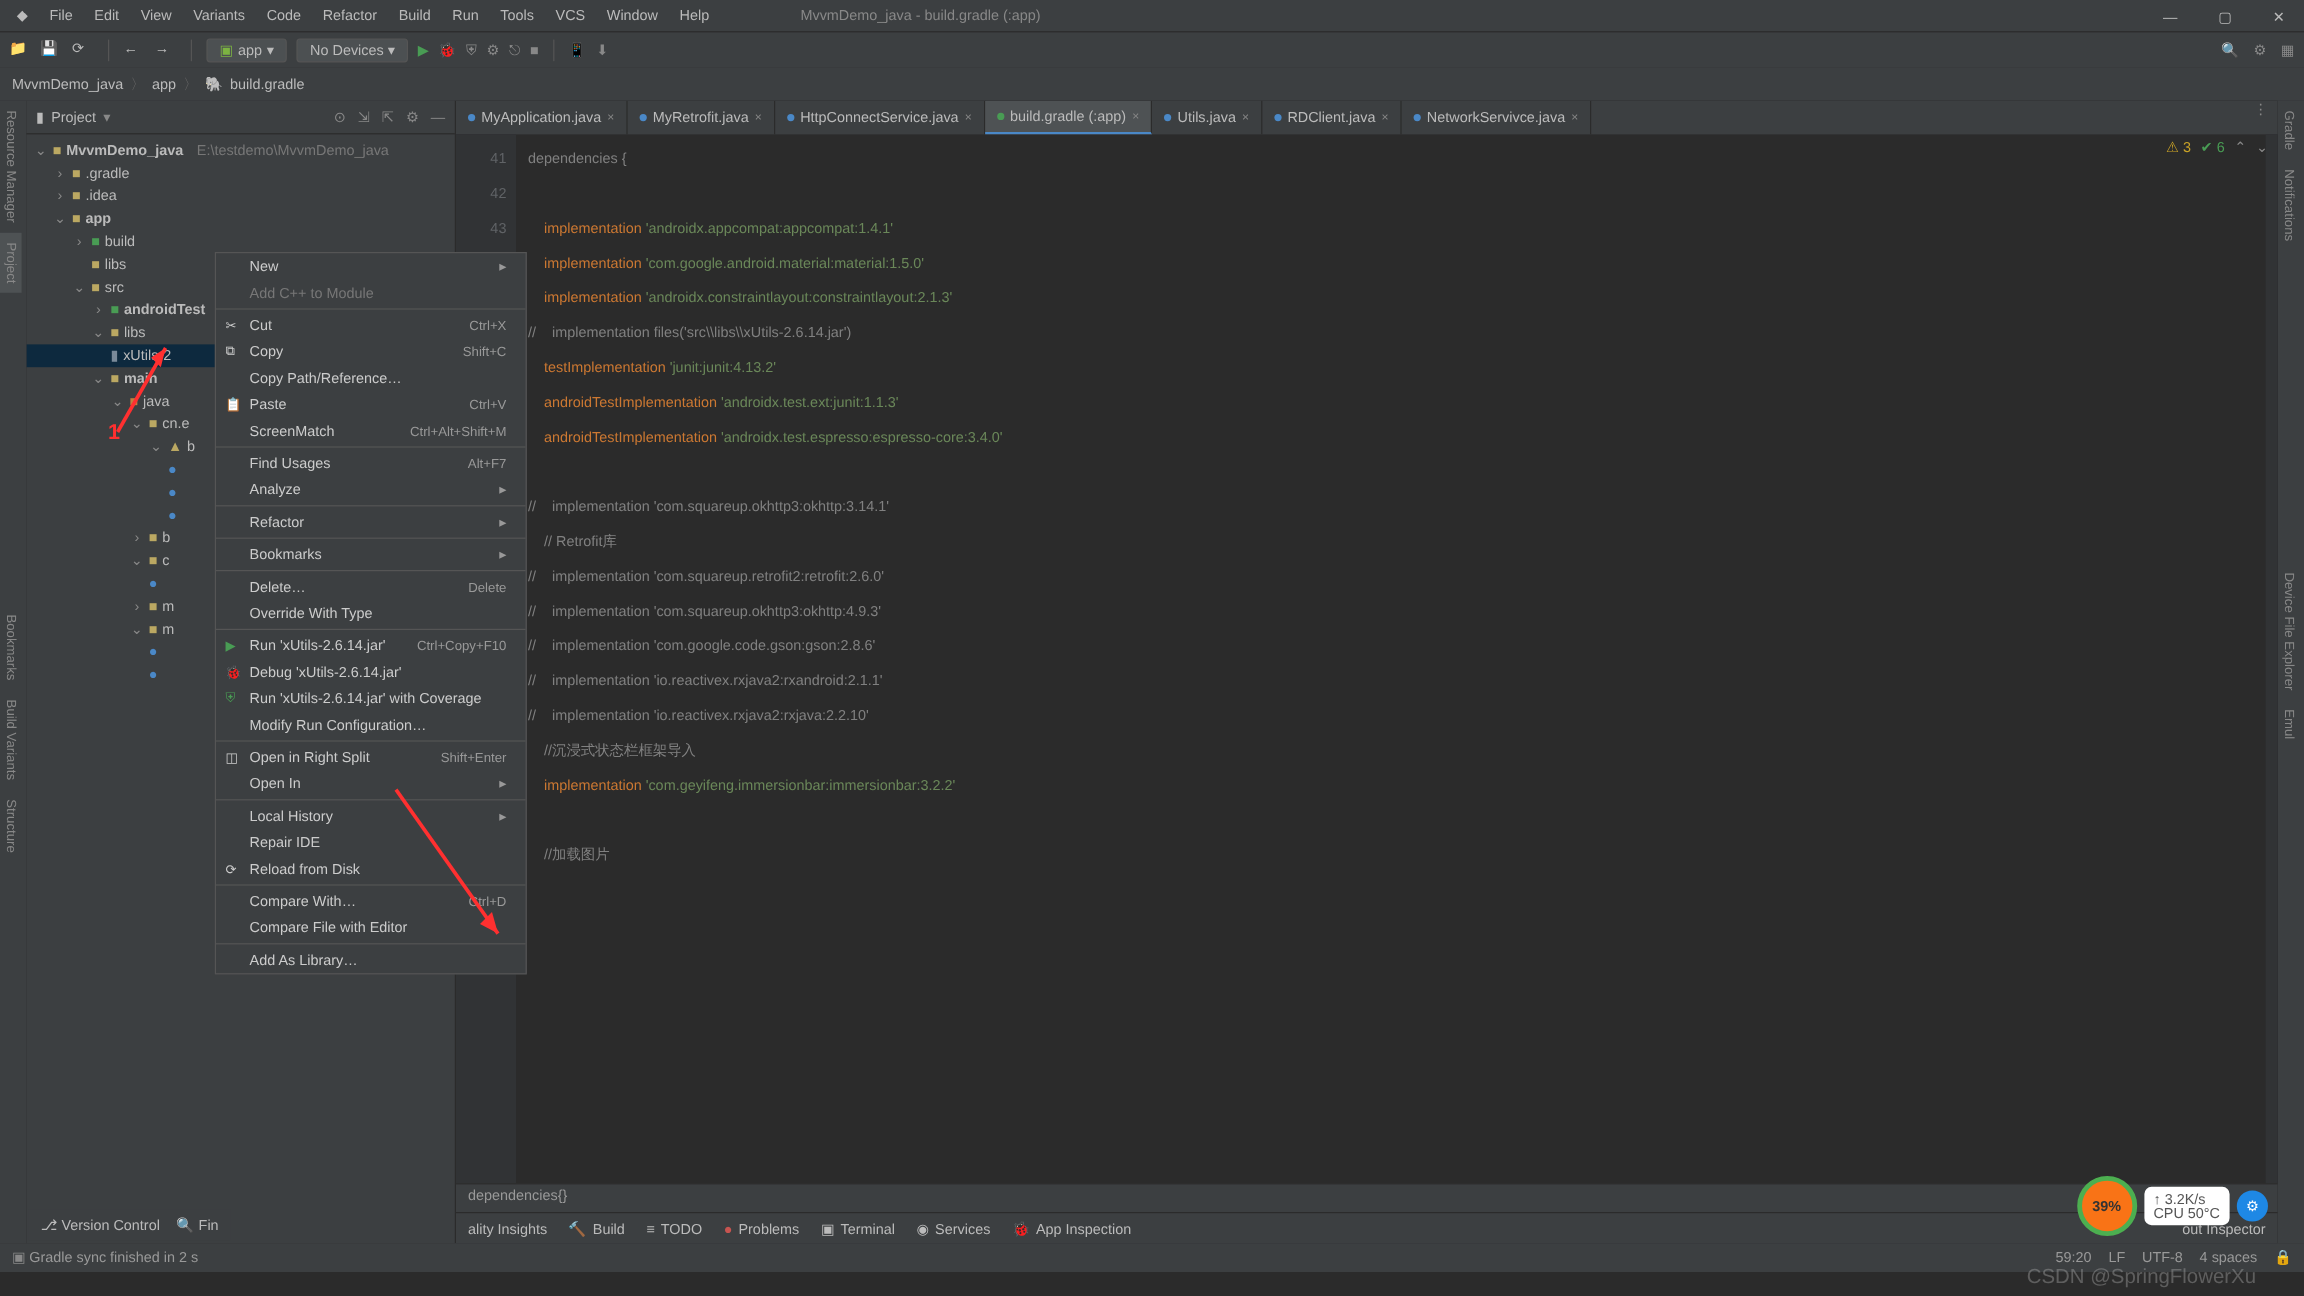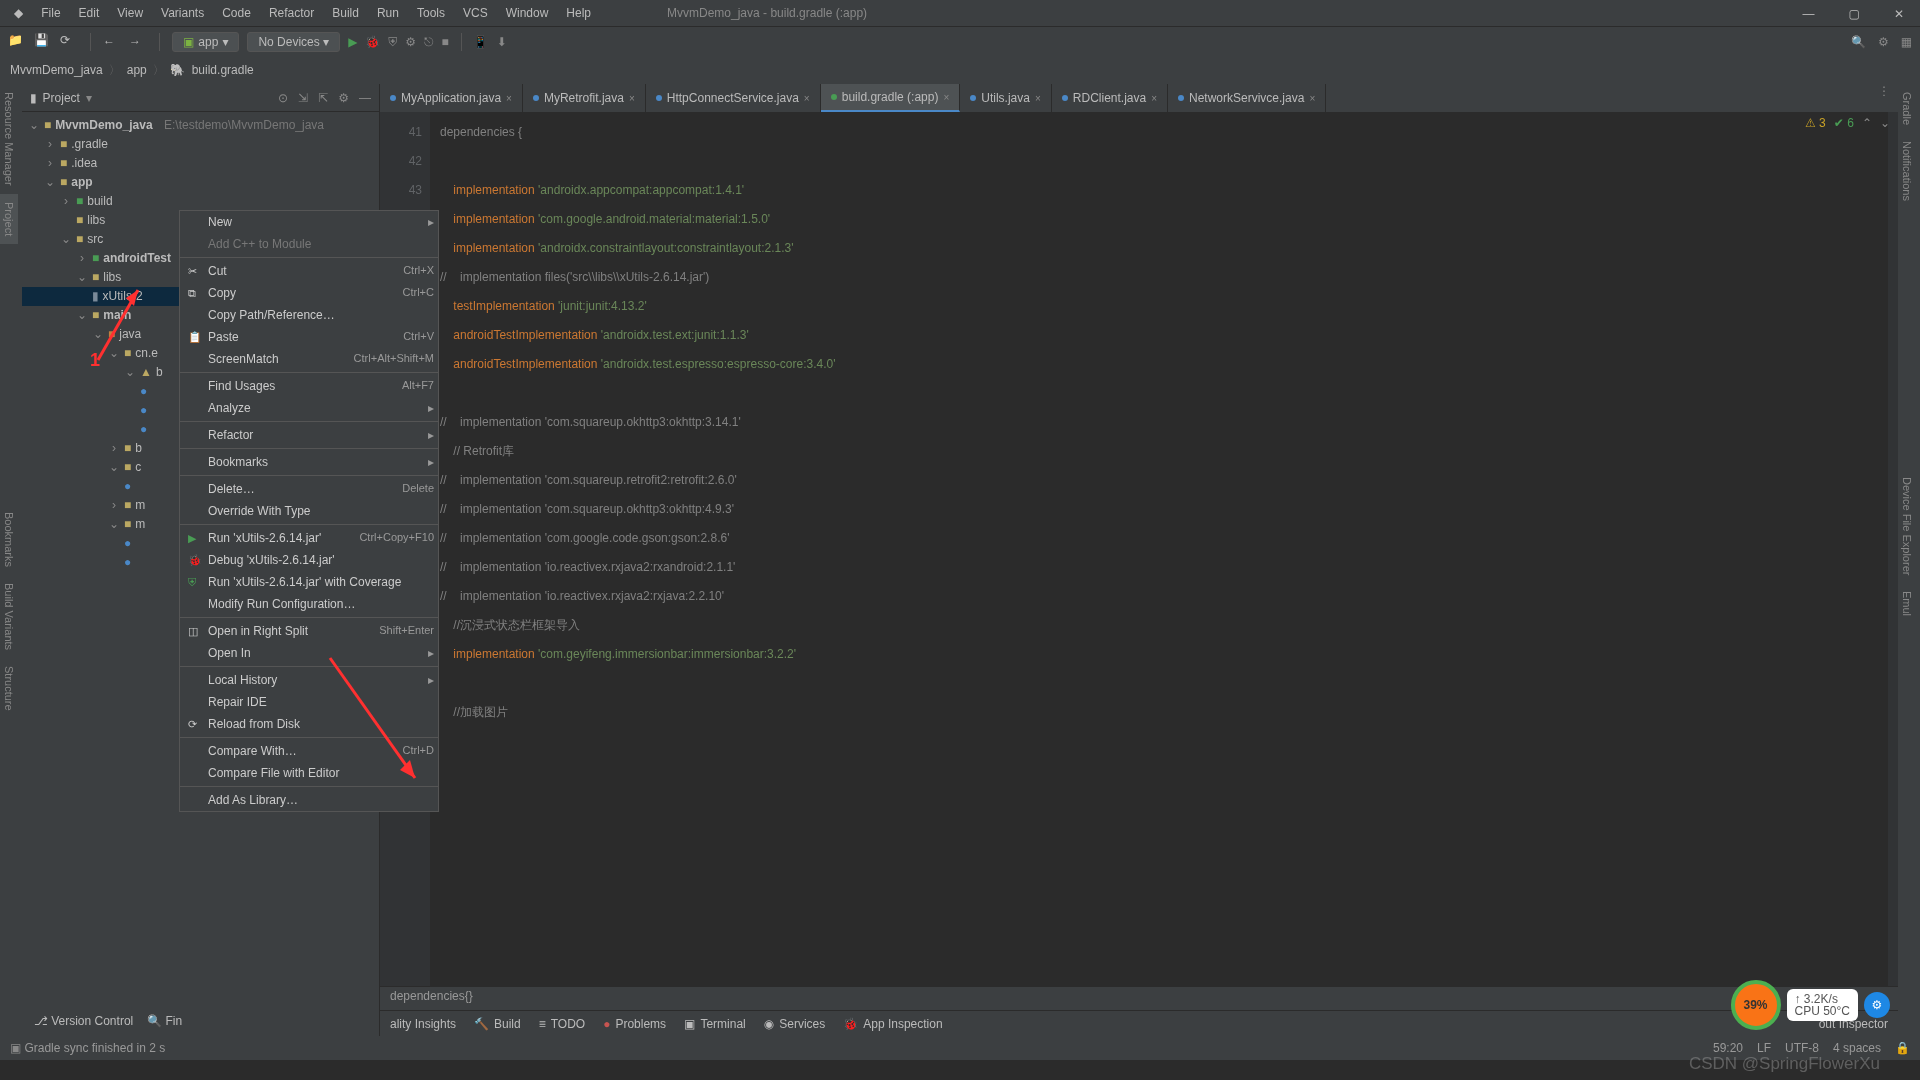--- a/index.html
+++ b/index.html
@@ -35,21 +35,21 @@
 .tree .row { display:flex; align-items:center; gap:4px; padding:0 4px; white-space:nowrap; }
 .tree .row.sel { background:#0d293e; }
 .tree .ch { color:#888; width:12px; text-align:center; }
 .tree .fold { color:#bba862; }
 .tree .foldb { color:#499c54; }
 .tree .file { color:#7a8a99; }
 .tree .java { color:#c17f3e; }
 
 
 .ctx { position:absolute; left:179px; top:210px; width:260px; background:#3c3f41; border:1px solid #555; z-index:10; }
-.ctx .it { display:flex; align-items:flex-start; padding:4px 4px 4px 28px; color:#ccc; position:relative; }
+.ctx .it { display:flex; align-items:flex-end; padding:4px 16px 4px 28px; color:#ccc; position:relative; }
 .ctx .it.dis { color:#777; }
 .ctx .it .sc { margin-left:auto; color:#999; font-size:11px; }
 .ctx .it .ar { margin-left:auto; color:#999; }
 .ctx hr { border:none; border-top:1px solid #555; margin:2px 0; }
 .ctx .ico2 { position:absolute; left:8px; top:5px; font-size:11px; }
 
 
 .arrow { position:absolute; z-index:20; pointer-events:none; }
 
 
@@ -401,21 +401,21 @@
     </div>
   <hr>
   <div class="it">
       <span class="ico2">✂</span>
       <span>Cut</span>
       <span class="sc">Ctrl+X</span>
     </div>
   <div class="it">
       <span class="ico2">⧉</span>
       <span>Copy</span>
-      <span class="sc">Ctrl+C</span>
+      <span class="sc">Shift+C</span>
     </div>
   <div class="it">
       <span>Copy Path/Reference…</span>
     </div>
   <div class="it">
       <span class="ico2">📋</span>
       <span>Paste</span>
       <span class="sc">Ctrl+V</span>
     </div>
   <div class="it">

